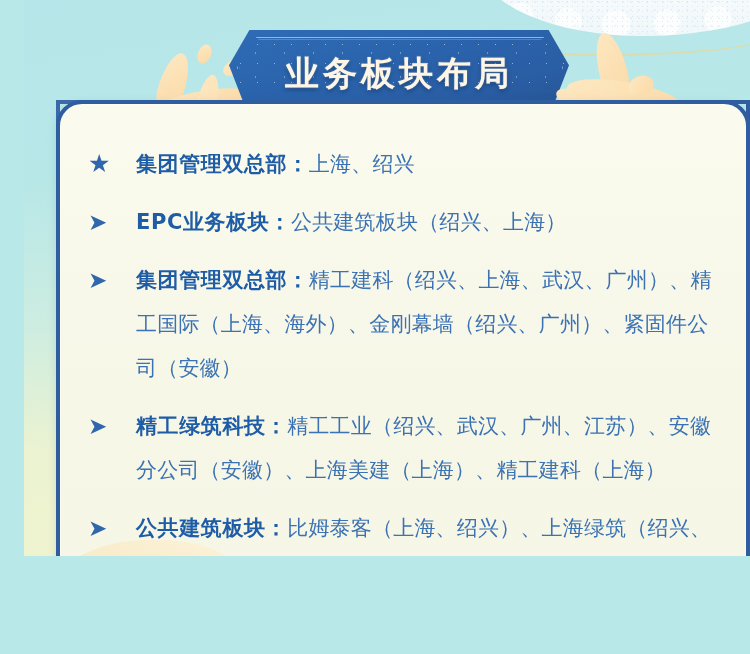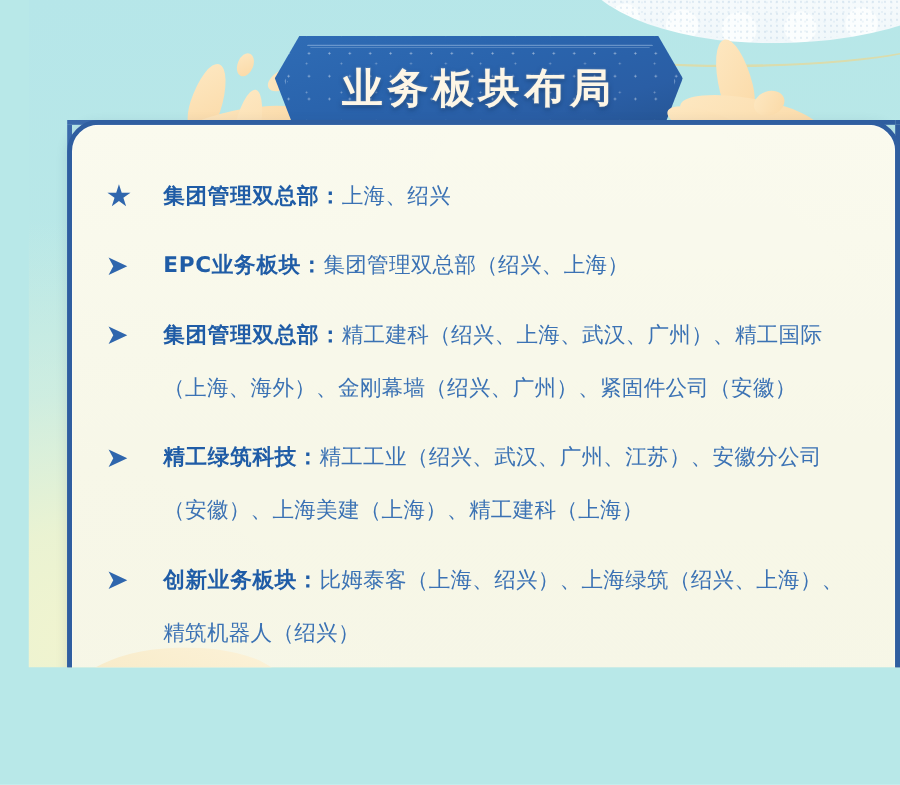--- a/index.html
+++ b/index.html
@@ -146,21 +146,21 @@
   .row{display:flex;align-items:flex-start;margin-bottom:14px;}
   .bullet{
     flex:0 0 48px;width:48px;text-align:left;
     color:#2f66ad;font-size:23px;line-height:44px;
     font-family:"DejaVu Sans",sans-serif;
   }
   .bullet.star{font-size:25px;}
   .rowtext{
     flex:1 1 auto;
     font-family:"DejaVu Sans","Liberation Sans",sans-serif;
-    font-size:18px;line-height:44px;color:#2e67ae;
+    font-size:21px;line-height:44px;color:#2e67ae;
     letter-spacing:.2px;
   }
   .rowtext .lbl{font-weight:700;color:#1f5ca6;letter-spacing:.6px;}
   .rowtext .val{font-weight:400;color:#3b72b4;}
 </style>
 </head>
 <body>
 
 <div class="stage">
 
@@ -196,33 +196,33 @@
 
   <div class="list">
 
     <div class="row">
       <span class="bullet star">★</span>
       <span class="rowtext"><span class="lbl">集团管理双总部：</span><span class="val">上海、绍兴</span></span>
     </div>
 
     <div class="row">
       <span class="bullet">➤</span>
-      <span class="rowtext"><span class="lbl">EPC业务板块：</span><span class="val">集团管理双总部（绍兴、上海）</span></span>
+      <span class="rowtext"><span class="lbl">EPC业务板块：</span><span class="val">公共建筑板块（绍兴、上海）</span></span>
     </div>
 
     <div class="row">
       <span class="bullet">➤</span>
       <span class="rowtext"><span class="lbl">集团管理双总部：</span><span class="val">精工建科（绍兴、上海、武汉、广州）、精工国际（上海、海外）、金刚幕墙（绍兴、广州）、紧固件公司（安徽）</span></span>
     </div>
 
     <div class="row">
       <span class="bullet">➤</span>
       <span class="rowtext"><span class="lbl">精工绿筑科技：</span><span class="val">精工工业（绍兴、武汉、广州、江苏）、安徽分公司（安徽）、上海美建（上海）、精工建科（上海）</span></span>
     </div>
 
     <div class="row">
       <span class="bullet">➤</span>
-      <span class="rowtext"><span class="lbl">创新业务板块：</span><span class="val">比姆泰客（上海、绍兴）、上海绿筑（绍兴、上海）、精筑机器人（绍兴）</span></span>
+      <span class="rowtext"><span class="lbl">公共建筑板块：</span><span class="val">比姆泰客（上海、绍兴）、上海绿筑（绍兴、上海）、精筑机器人（绍兴）</span></span>
     </div>
 
   </div>
 
 </div>
 
 </body></html>

